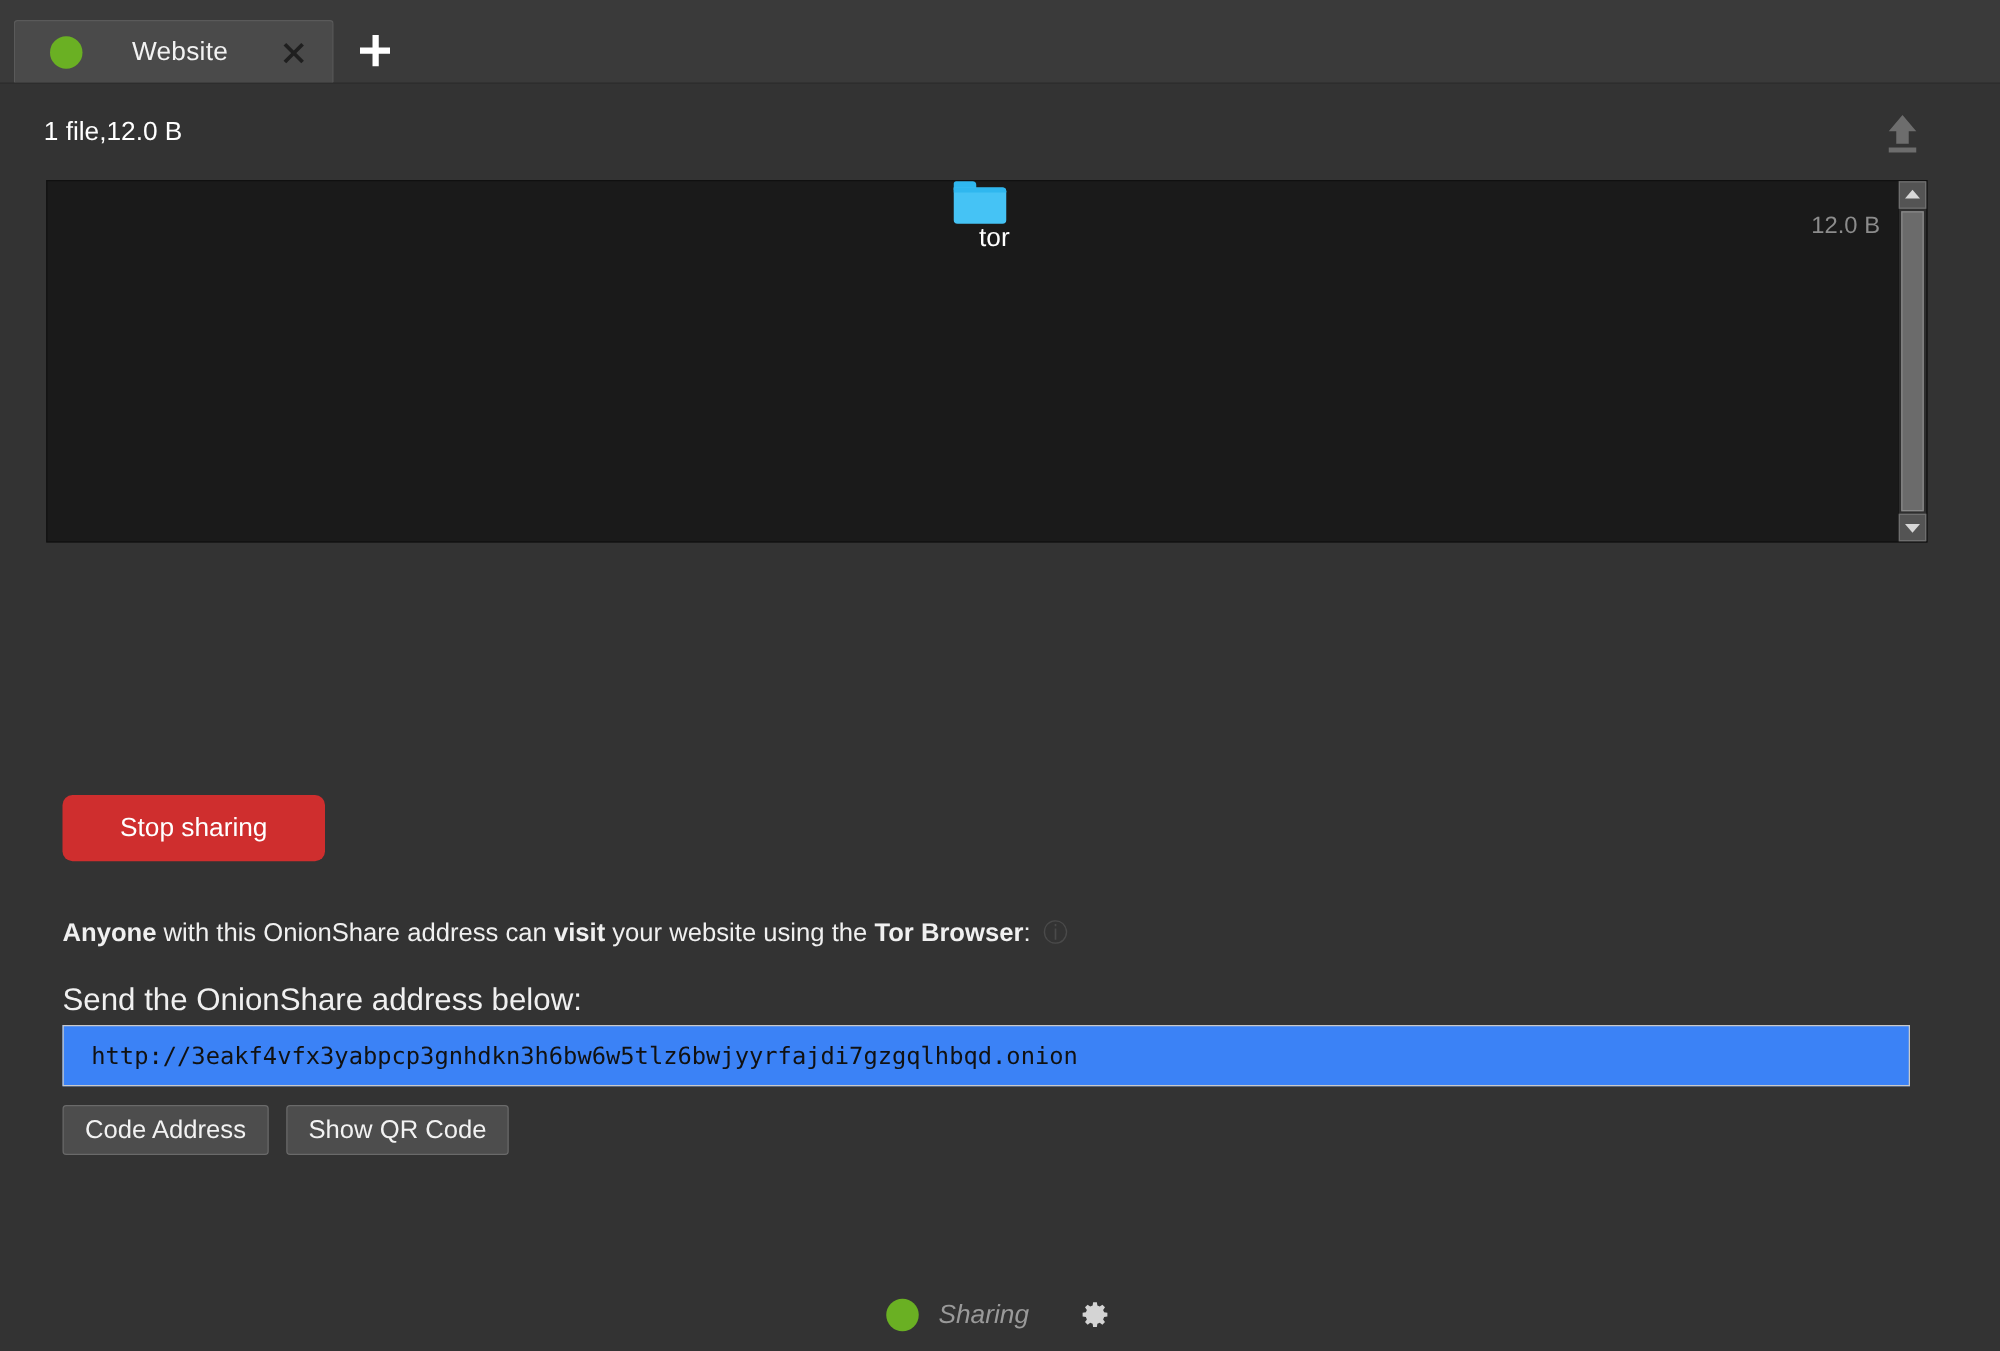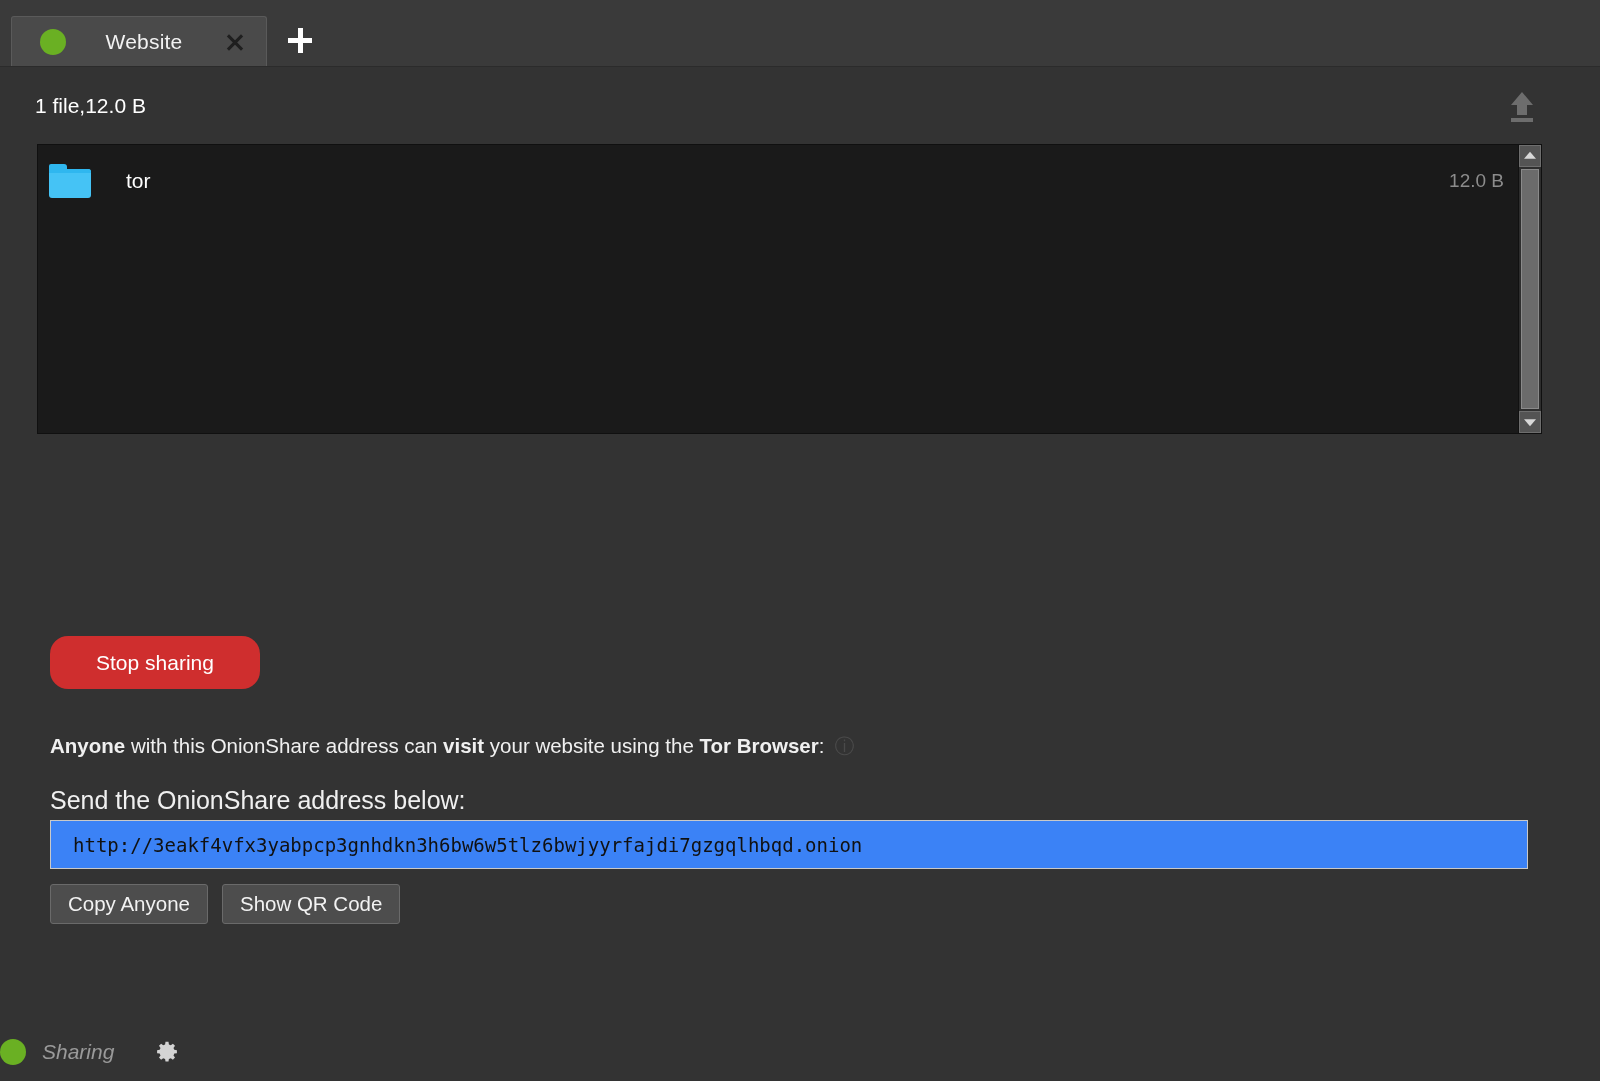--- a/index.html
+++ b/index.html
@@ -125,20 +125,21 @@
     flex: 1 1 auto;
     position: relative;
   }
   .file-row {
     position: absolute;
     left: 0; top: 0;
     width: 100%;
     height: 72px;
     display: flex;
     align-items: center;
+    flex-direction: column;
   }
   .folder-icon {
     margin-left: 11px;
     width: 42px;
     height: 34px;
     position: relative;
     flex: 0 0 auto;
   }
   .folder-icon .tabtop {
     position: absolute;
@@ -221,21 +222,21 @@
     box-sizing: border-box;
   }
 
   
   .stop-btn {
     position: absolute;
     left: 50px; top: 636px;
     width: 210px; height: 53px;
     background: #cf2e2e;
     border: none;
-    border-radius: 18px;
+    border-radius: 8px;
     color: #ffffff;
     font-size: 21px;
     font-family: "Liberation Sans", sans-serif;
     cursor: pointer;
     text-align: center;
   }
 
   
   .info-line {
     position: absolute;
@@ -293,21 +294,21 @@
   }
 
   
   .statusbar {
     position: absolute;
     left: 0; bottom: 0;
     width: 1600px;
     height: 58px;
     display: flex;
     align-items: center;
-    justify-content: flex-start;
+    justify-content: center;
     padding-right: 4px;
     box-sizing: border-box;
   }
   .status-dot {
     width: 26px; height: 26px;
     border-radius: 50%;
     background: #6ab023;
     margin-right: 16px;
   }
   .status-text {
@@ -368,21 +369,21 @@
 
 <div class="info-line">
   <b>Anyone</b><span> with this OnionShare address can </span><b>visit</b><span> your website using the </span><b>Tor Browser</b><span>:</span><span class="info-help">ⓘ</span>
 </div>
 
 <div class="send-label">Send the OnionShare address below:</div>
 
 <input class="address-field" type="text" readonly="" value="http://3eakf4vfx3yabpcp3gnhdkn3h6bw6w5tlz6bwjyyrfajdi7gzgqlhbqd.onion" style="">
 
 <div class="btn-row">
-  <button class="gray-btn">Copy Anyone</button>
+  <button class="gray-btn">Code Address</button>
   <button class="gray-btn">Show QR Code</button>
 </div>
 
 <div class="statusbar">
   <div class="status-dot"></div>
   <div class="status-text">Sharing</div>
   <div class="gear-icon">
     <svg width="22" height="22" viewBox="0 0 22 22" aria-hidden="true">
       <path fill="#d4d4d4" d="M11 7.2a3.8 3.8 0 100 7.6 3.8 3.8 0 000-7.6zm0 2.2a1.6 1.6 0 110 3.2 1.6 1.6 0 010-3.2z"></path>
       <path fill="#d4d4d4" d="M9.5 0.8h3l.4 2.6 1.9.8 2.1-1.5 2.1 2.1-1.5 2.1.8 1.9 2.6.4v3l-2.6.4-.8 1.9 1.5 2.1-2.1 2.1-2.1-1.5-1.9.8-.4 2.6h-3l-.4-2.6-1.9-.8-2.1 1.5-2.1-2.1 1.5-2.1-.8-1.9-2.6-.4v-3l2.6-.4.8-1.9-1.5-2.1 2.1-2.1 2.1 1.5 1.9-.8z"></path>

